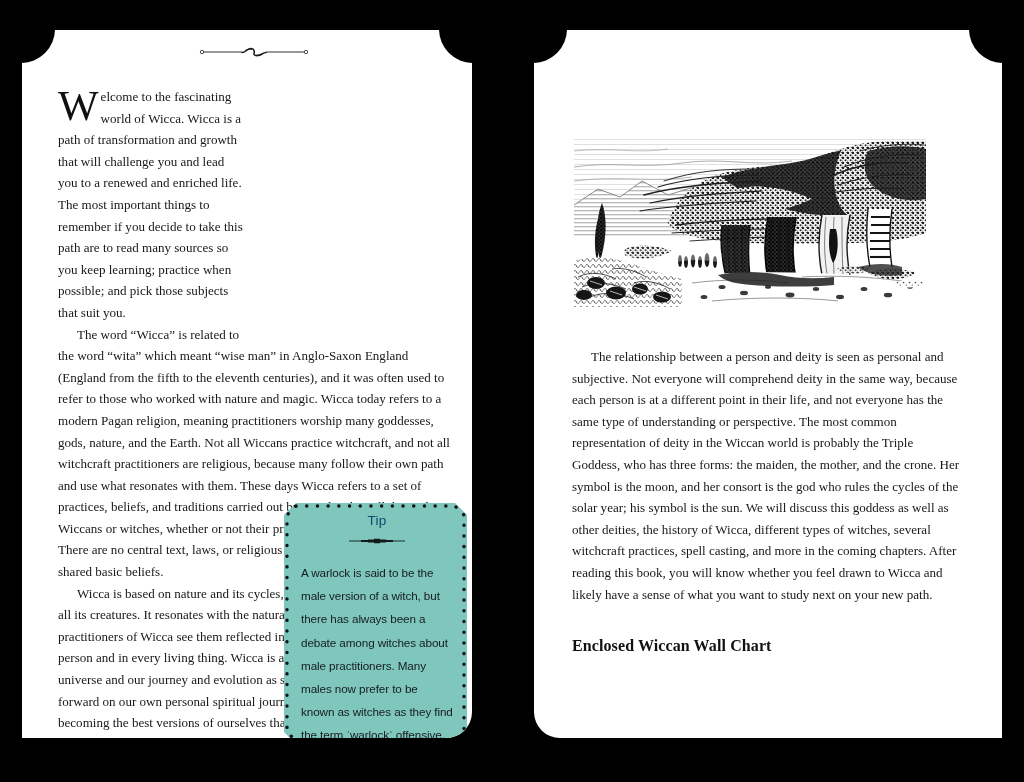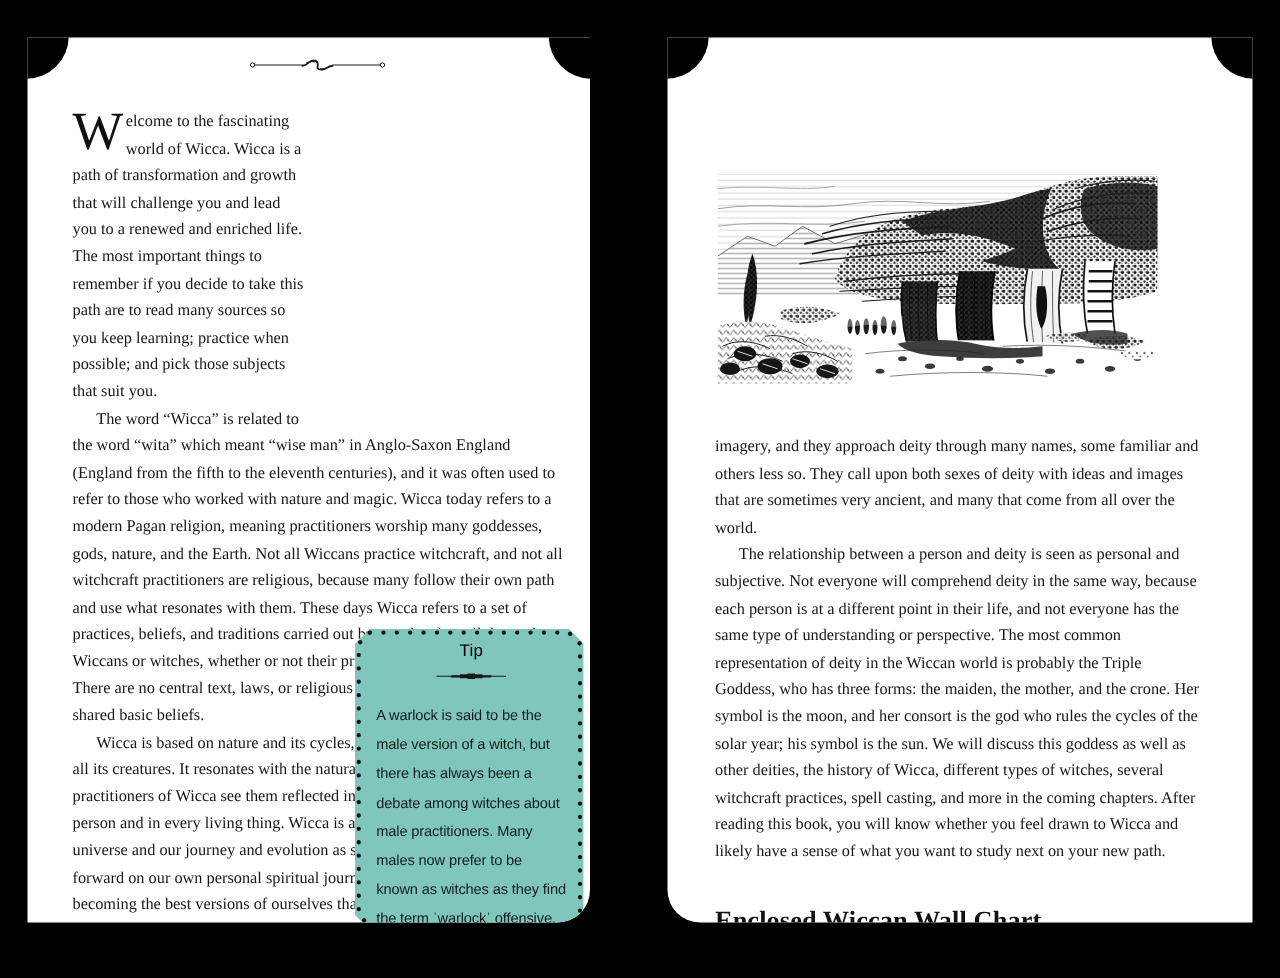--- a/index.html
+++ b/index.html
@@ -152,21 +152,21 @@
     position: absolute;
     left: 17px;
     right: 14px;
     top: 10px;
   }
   .tip-title {
     text-align: center;
     font-family: "Liberation Sans", sans-serif;
     font-size: 13.5px;
     font-weight: 400;
-    color: #000000;
+    color: #0c4a6e;
     margin: 0;
     letter-spacing: 0.2px;
   }
   .tip-rule {
     display: block;
     margin: 9px auto 0 auto;
     width: 56px;
     height: 8px;
   }
   .tip-text {
@@ -201,21 +201,21 @@
     font-size: 13.05px;
     line-height: 21.6px;
     color: #17171a;
   }
   .right-body p { margin: 0; text-indent: 19px; }
   .right-body p.no-indent { text-indent: 0; }
 
   .subhead {
     margin: 32px 0 2px 0;
     font-family: "Liberation Serif", serif;
-    font-size: 21px;
+    font-size: 16px;
     font-weight: 700;
     color: #111114;
     letter-spacing: 0.1px;
   }
 </style>
 </head>
 <body>
 
 <div class="spread">
 
@@ -461,21 +461,20 @@
             <path d="M264 132 C276 128 290 128 298 132 C290 138 276 138 264 132 Z" fill="url(#fol)" opacity="0.8"></path>
 
             <path d="M146 138 C164 134 190 134 208 138 C226 142 244 142 262 140 L262 148
                      C238 150 208 150 180 148 C164 147 152 144 146 138 Z" fill="#1c1c1c" opacity="0.85"></path>
             <path d="M286 130 C302 126 318 126 330 130 L330 138 C312 140 296 138 286 130 Z" fill="#262626" opacity="0.8"></path>
           </g>
         </svg>
       </div>
 
       <div class="right-body">
-        <p class="no-indent">imagery, and they approach deity through many names, some familiar and others less so. They call upon both sexes of deity with ideas and images that are sometimes very ancient, and many that come from all over the world.</p>
         <p>The relationship between a person and deity is seen as personal and subjective. Not everyone will comprehend deity in the same way, because each person is at a different point in their life, and not everyone has the same type of understanding or perspective. The most common representation of deity in the Wiccan world is probably the Triple Goddess, who has three forms: the maiden, the mother, and the crone. Her symbol is the moon, and her consort is the god who rules the cycles of the solar year; his symbol is the sun. We will discuss this goddess as well as other deities, the history of Wicca, different types of witches, several witchcraft practices, spell casting, and more in the coming chapters. After reading this book, you will know whether you feel drawn to Wicca and likely have a sense of what you want to study next on your new path.</p>
       </div>
 
       <h2 class="subhead">Enclosed Wiccan Wall Chart</h2>
 
     </div>
   </div>
 
 </div>
 

